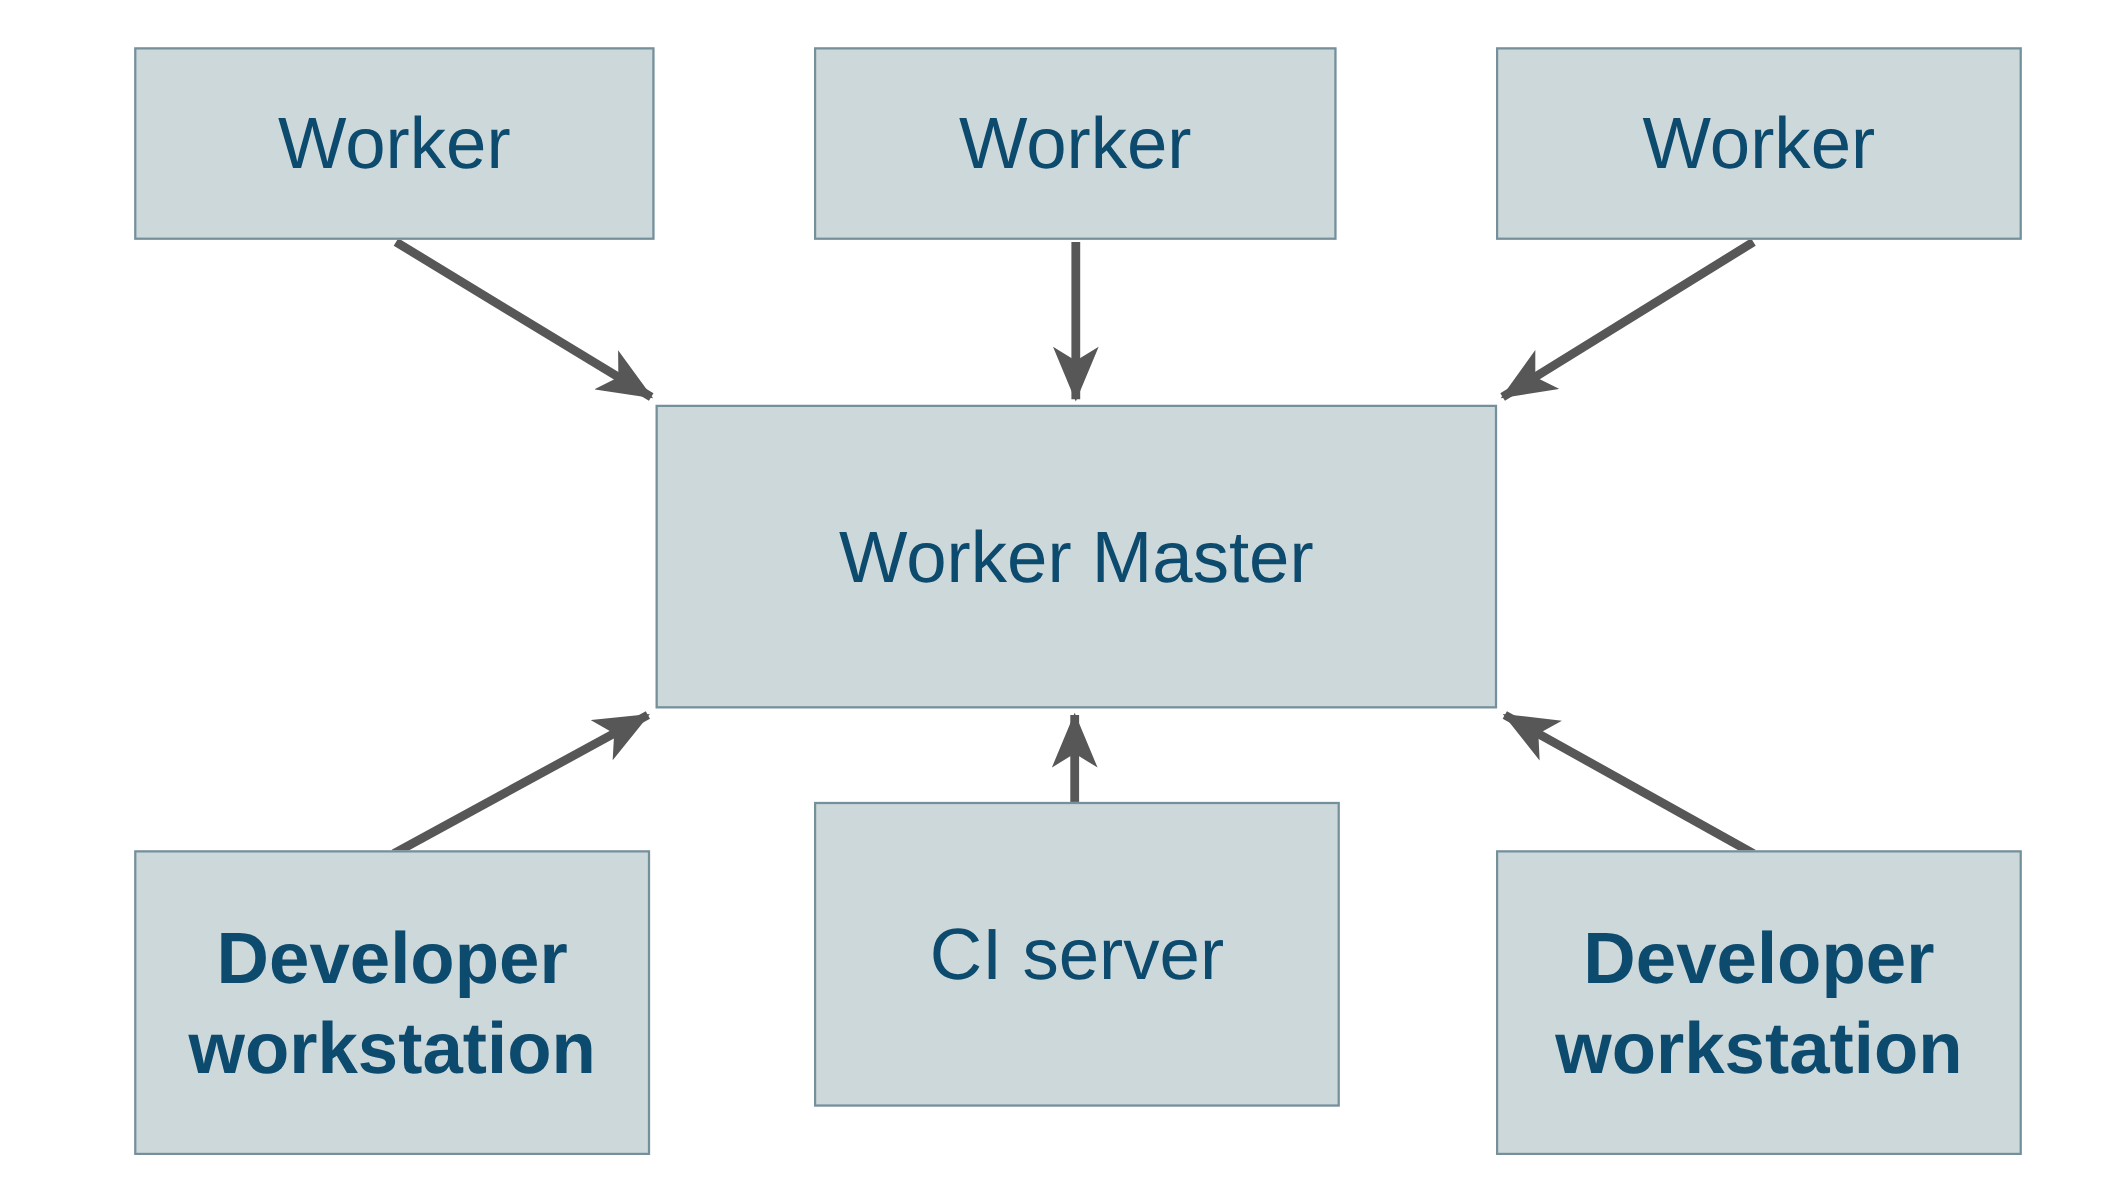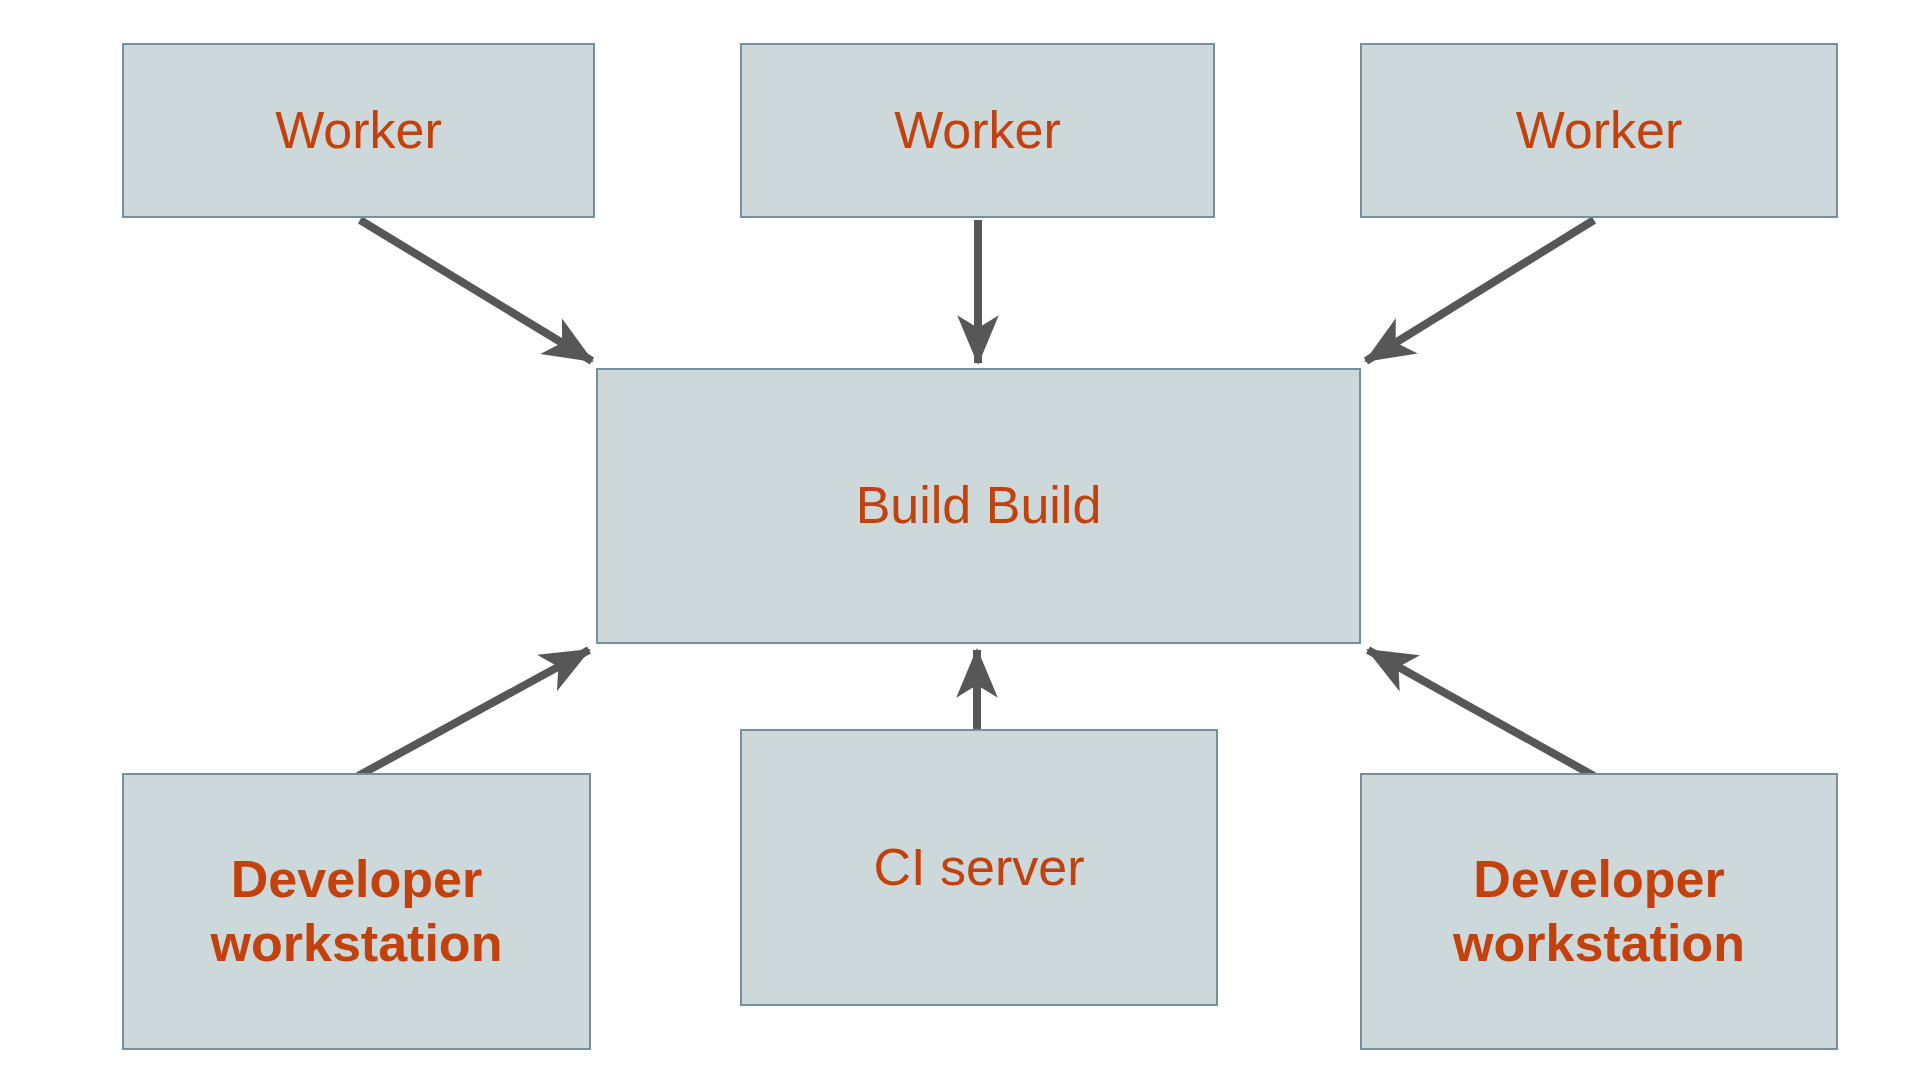--- a/index.html
+++ b/index.html
@@ -27,23 +27,23 @@
     position: absolute;
     background: #cdd8da;
     border: 2.5px solid #74909b;
     box-sizing: border-box;
     display: flex;
     align-items: center;
     justify-content: center;
     text-align: center;
   }
   .node .label {
-    font-size: 52px;
+    font-size: 66px;
     line-height: 1.22;
-    color: #c2410c;
+    color: #0c4a6e;
     letter-spacing: 0px;
   }
   
   .n-worker1 { left: 122px; top: 43px;  width: 473px; height: 175px; }
   .n-worker2 { left: 740px; top: 43px;  width: 475px; height: 175px; }
   .n-worker3 { left: 1360px; top: 43px; width: 478px; height: 175px; }
   
   .n-build-master { left: 596px; top: 368px; width: 765px; height: 276px; }
   
   .n-dev1 { left: 122px; top: 773px;  width: 469px; height: 277px; }
@@ -79,21 +79,21 @@
 
   <div class="node n-worker2">
     <span class="label">Worker</span>
   </div>
 
   <div class="node n-worker3">
     <span class="label">Worker</span>
   </div>
 
   <div class="node n-build-master">
-    <span class="label">Build Build</span>
+    <span class="label">Worker Master</span>
   </div>
 
   <div class="node n-dev1">
     <span class="label">Developer workstation</span>
   </div>
 
   <div class="node n-ci">
     <span class="label">CI server</span>
   </div>
 

